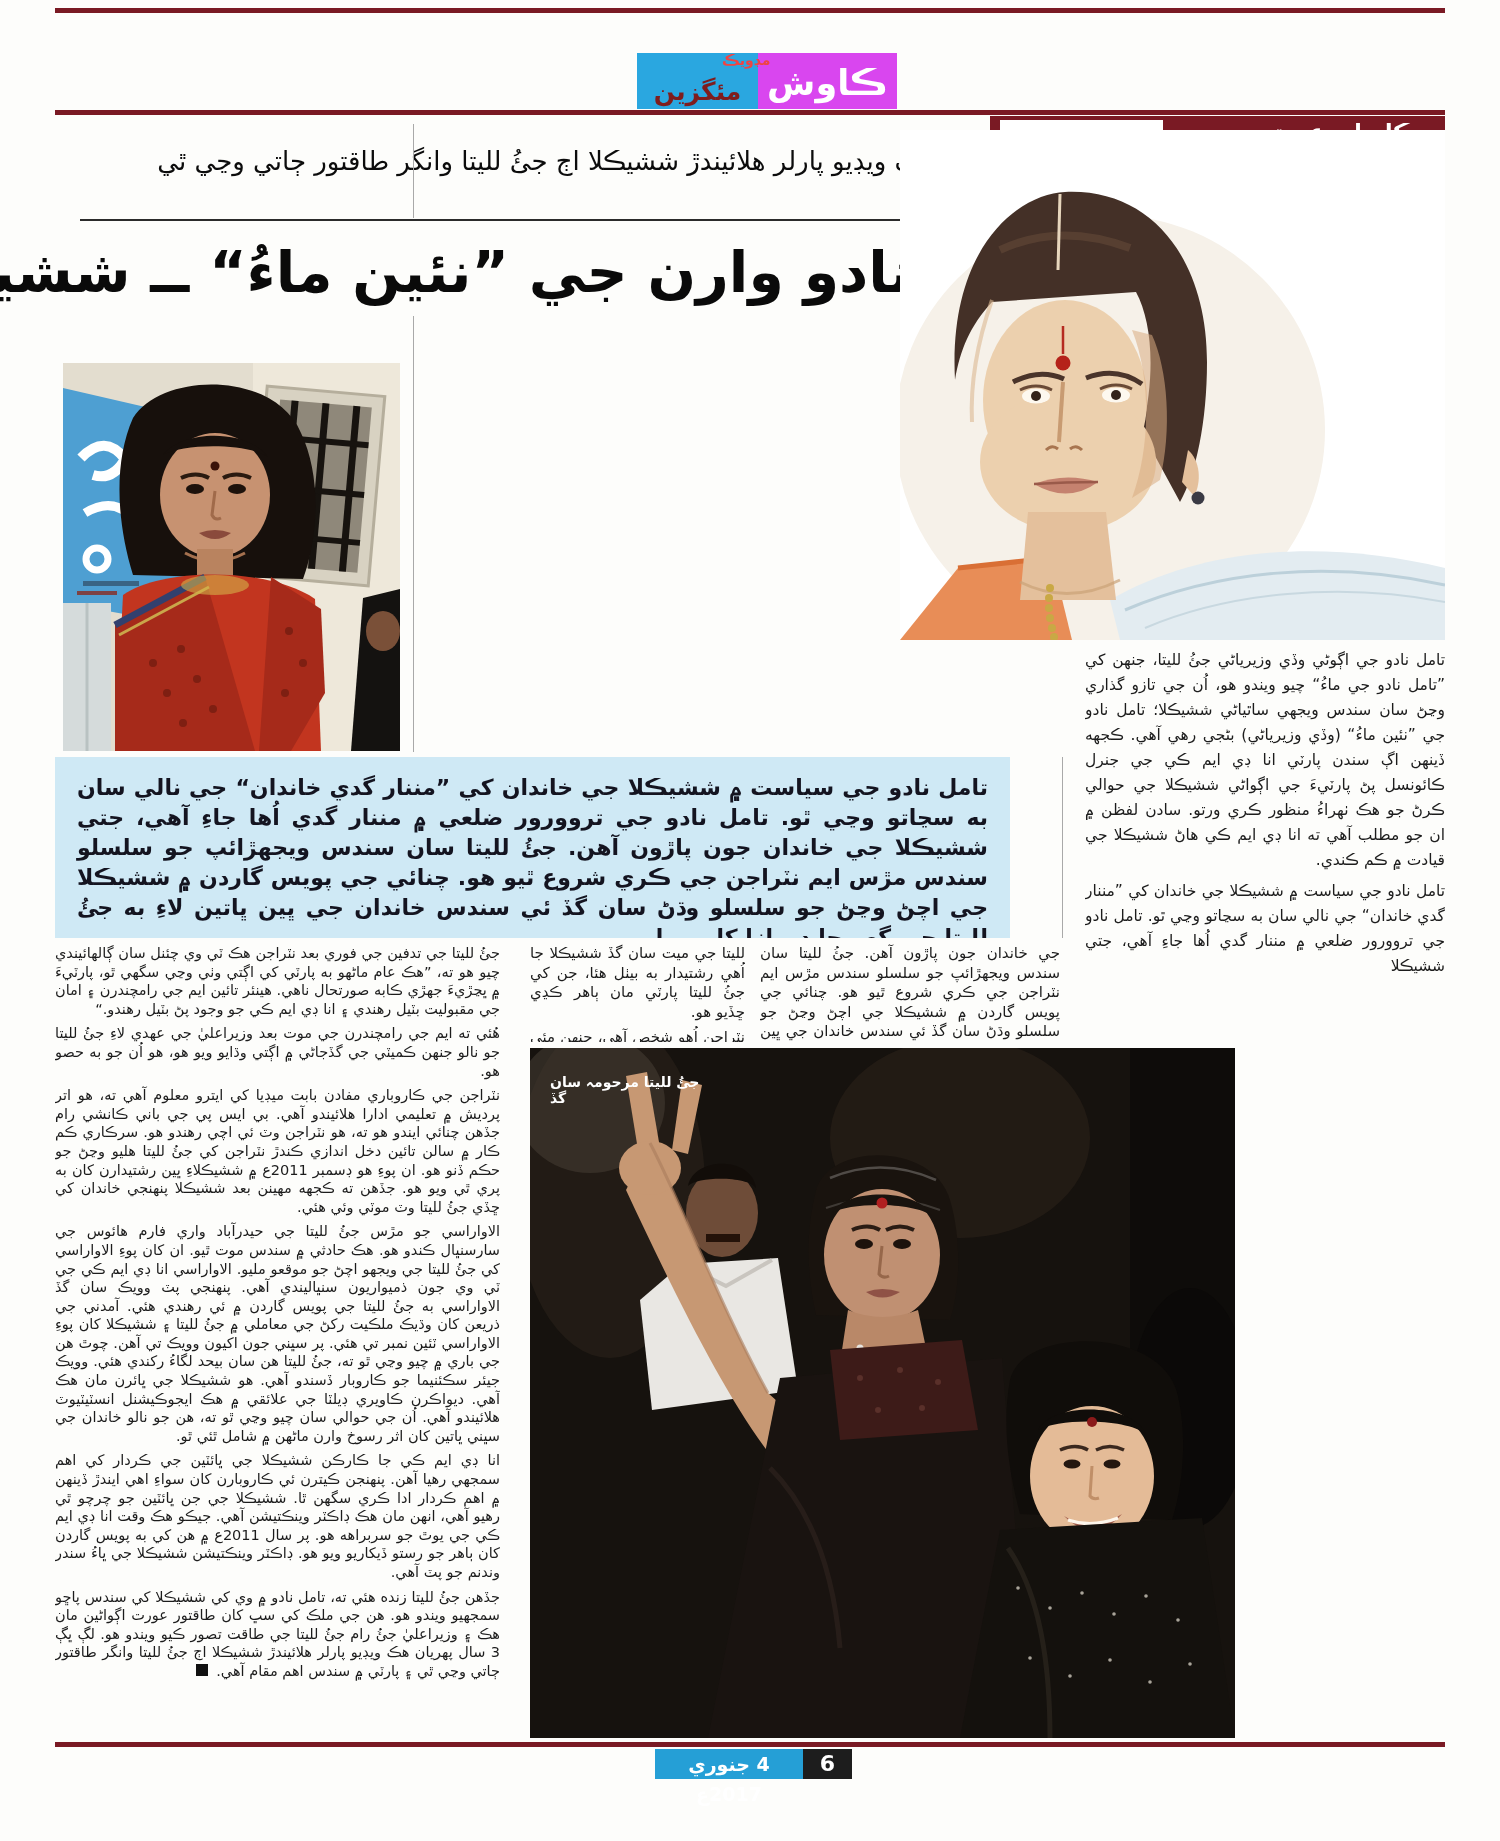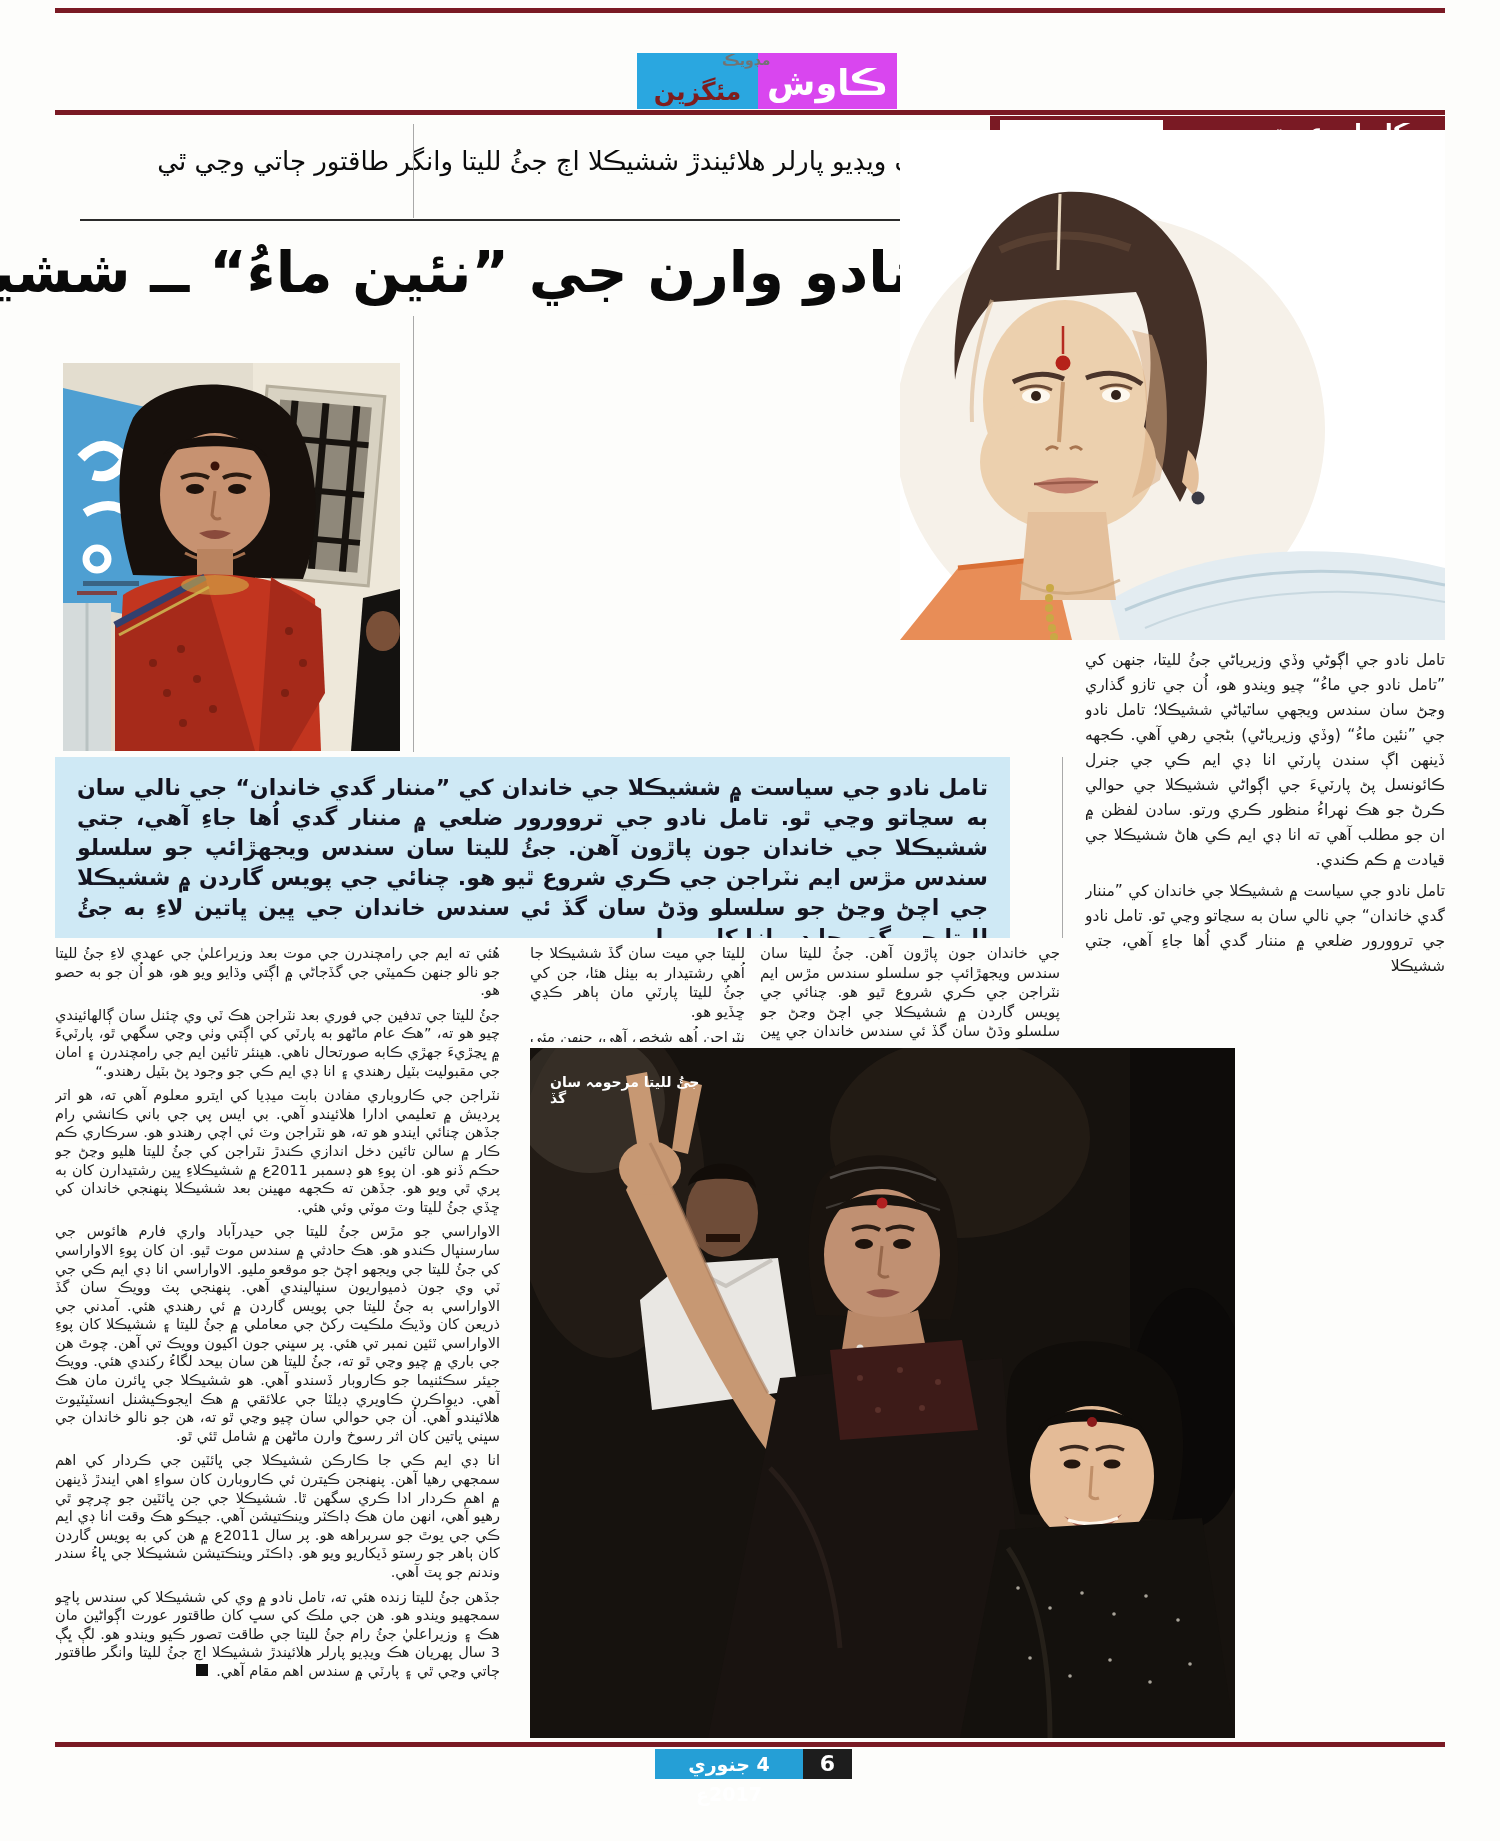--- a/index.html
+++ b/index.html
@@ -5,21 +5,21 @@
   html,body{margin:0;padding:0;background:#ffffff;}
   .page{position:relative;width:1500px;height:1841px;background:#fdfdfb;overflow:hidden;
         font-family:"DejaVu Sans",sans-serif;direction:rtl;}
   .abs{position:absolute;}
   .rule-maroon{background:#7a1a24;}
   
   .mast-black{left:758px;top:53px;width:139px;height:56px;background:#d946ef;color:#fff;
       text-align:center;font-weight:bold;font-size:35px;line-height:60px;}
   .mast-blue{left:637px;top:53px;width:121px;height:56px;background:#2aa7e0;color:#7f1d1d;
       text-align:center;font-weight:bold;font-size:25px;line-height:78px;}
-  .mast-yellow{left:722px;top:52px;color:#737373;font-weight:bold;font-size:14px;z-index:4;}
+  .mast-yellow{left:722px;top:52px;color:#ef4444;font-weight:bold;font-size:14px;z-index:4;}
   .banner{left:990px;top:116px;width:455px;height:33px;background:#7a1a24;}
   .banner-notch{position:absolute;left:10px;top:4px;width:163px;height:25px;background:#fff;}
   .banner-label{position:absolute;right:28px;top:0;height:33px;line-height:33px;color:#fff;
       font-weight:bold;font-size:22px;}
   .kicker{left:80px;top:146px;width:976px;font-size:26px;color:#0c0c0c;text-align:right;}
   .kicker-rule{left:80px;top:219px;width:980px;height:2px;background:#2b2b2b;}
   .vline{width:1px;background:#a9a9a9;}
   .headline{left:60px;top:226px;width:1000px;height:92px;font-size:57px;font-weight:bold;
       color:#0a0a0a;text-align:center;line-height:92px;white-space:nowrap;}
   .introbox{left:55px;top:757px;width:955px;height:181px;background:#cfe9f5;box-sizing:border-box;
@@ -179,22 +179,22 @@
     <p>تامل نادو جي سياست ۾ ششيڪلا جي خاندان کي ”مننار گدي خاندان“ جي نالي سان به سڃاتو وڃي ٿو. تامل نادو جي تروورور ضلعي ۾ مننار گدي اُها جاءِ آهي، جتي ششيڪلا</p>
   </div>
   <div class="abs bodycol colB">
     <p>جي خاندان جون پاڙون آهن. جئُ لليتا سان سندس ويجهڙائپ جو سلسلو سندس مڙس ايم نٽراجن جي ڪري شروع ٿيو هو. چنائي جي پويس گاردن ۾ ششيڪلا جي اچڻ وڃڻ جو سلسلو وڌڻ سان گڏ ئي سندس خاندان جي ڀين ڀاتين لاءِ به جئُ لليتا جي گهر جا دروازا کلي ويا. جڏهن ته پارٽي ڪارڪنن لاءِ اها ڳالهه مايوس ڪندڙ هئي ته 6 ڊسمبر تي جئُ</p>
   </div>
   <div class="abs bodycol colC">
     <p>لليتا جي ميت سان گڏ ششيڪلا جا اُهي رشتيدار به بيٺل هئا، جن کي جئُ لليتا پارٽي مان ٻاهر ڪڍي ڇڏيو هو.</p>
     <p>نٽراجن اُهو شخص آهي، جنهن مئي 2014ع ۾ ٽي وي ٽي ڊَنل هڪ انٽرويو ۾ دعويٰ ڪئي هئي ته، سال 1991ع ۾ جئُ لليتا جي اقتدار ۾ اچڻ تي ڀروسي جوڳن ڪامورن جي معاملي تي هن جئُ لليتا کي صلاح ڏني هئي. ايتروئي نه، پر هن اها به دعويٰ ڪئي</p>
   </div>
   <div class="abs bodycol colD">
+    <p>جئُ لليتا جي تدفين جي فوري بعد نٽراجن هڪ ٽي وي چئنل سان ڳالهائيندي چيو هو ته، ”هڪ عام ماڻهو به پارٽي کي اڳتي وٺي وڃي سگهي ٿو، پارٽيءَ ۾ ڀڃڙيءَ جهڙي ڪابه صورتحال ناهي. هينئر تائين ايم جي رامچندرن ۽ امان جي مقبوليت بٽيل رهندي ۽ انا ڊي ايم ڪي جو وجود پڻ بٽيل رهندو.“</p>
     <p>هُئي ته ايم جي رامچندرن جي موت بعد وزيراعليٰ جي عهدي لاءِ جئُ لليتا جو نالو جنهن ڪميٽي جي گڏجاڻي ۾ اڳتي وڌايو ويو هو، هو اُن جو به حصو هو.</p>
-    <p>جئُ لليتا جي تدفين جي فوري بعد نٽراجن هڪ ٽي وي چئنل سان ڳالهائيندي چيو هو ته، ”هڪ عام ماڻهو به پارٽي کي اڳتي وٺي وڃي سگهي ٿو، پارٽيءَ ۾ ڀڃڙيءَ جهڙي ڪابه صورتحال ناهي. هينئر تائين ايم جي رامچندرن ۽ امان جي مقبوليت بٽيل رهندي ۽ انا ڊي ايم ڪي جو وجود پڻ بٽيل رهندو.“</p>
     <p>نٽراجن جي ڪاروباري مفادن بابت ميڊيا کي ايترو معلوم آهي ته، هو اتر پرديش ۾ تعليمي ادارا هلائيندو آهي. بي ايس پي جي باني ڪانشي رام جڏهن چنائي ايندو هو ته، هو نٽراجن وٽ ئي اچي رهندو هو. سرڪاري ڪم ڪار ۾ سالن تائين دخل اندازي ڪندڙ نٽراجن کي جئُ لليتا هليو وڃڻ جو حڪم ڏنو هو. ان پوءِ هو ڊسمبر 2011ع ۾ ششيڪلاءِ ڀين رشتيدارن کان به پري ٿي ويو هو. جڏهن ته ڪجهه مهينن بعد ششيڪلا پنهنجي خاندان کي ڇڏي جئُ لليتا وٽ موٽي وئي هئي.</p>
     <p>الاواراسي جو مڙس جئُ لليتا جي حيدرآباد واري فارم هائوس جي سارسنڀال ڪندو هو. هڪ حادثي ۾ سندس موت ٿيو. ان کان پوءِ الاواراسي کي جئُ لليتا جي ويجهو اچڻ جو موقعو مليو. الاواراسي انا ڊي ايم ڪي جي ٽي وي جون ذميواريون سنڀاليندي آهي. پنهنجي پٽ وويڪ سان گڏ الاواراسي به جئُ لليتا جي پويس گاردن ۾ ئي رهندي هئي. آمدني جي ذريعن کان وڌيڪ ملڪيت رکڻ جي معاملي ۾ جئُ لليتا ۽ ششيڪلا کان پوءِ الاواراسي ٽئين نمبر تي هئي. پر سڀني جون اکيون وويڪ تي آهن. چوٿ هن جي باري ۾ چيو وڃي ٿو ته، جئُ لليتا هن سان بيحد لگاءُ رکندي هئي. وويڪ جيئر سڪئنيما جو ڪاروبار ڏسندو آهي. هو ششيڪلا جي ڀائرن مان هڪ آهي. ديواڪرن ڪاويري ڊيلٽا جي علائقي ۾ هڪ ايجوڪيشنل انسٽيٽيوٽ هلائيندو آهي. اُن جي حوالي سان چيو وڃي ٿو ته، هن جو نالو خاندان جي سڀني ڀاتين کان اثر رسوخ وارن ماڻهن ۾ شامل ٿئي ٿو.</p>
     <p>انا ڊي ايم ڪي جا ڪارڪن ششيڪلا جي ڀائٽين جي ڪردار کي اهم سمجهي رهيا آهن. پنهنجن ڪيترن ئي ڪاروبارن کان سواءِ اهي ايندڙ ڏينهن ۾ اهم ڪردار ادا ڪري سگهن ٿا. ششيڪلا جي جن ڀائٽين جو چرچو ٿي رهيو آهي، انهن مان هڪ ڊاڪٽر وينڪتيشن آهي. جيڪو هڪ وقت انا ڊي ايم ڪي جي يوٿ جو سربراهه هو. پر سال 2011ع ۾ هن کي به پويس گاردن کان ٻاهر جو رستو ڏيکاريو ويو هو. ڊاڪٽر وينڪتيشن ششيڪلا جي ڀاءُ سندر وندنم جو پٽ آهي.</p>
     <p><span>جڏهن جئُ لليتا زنده هئي ته، تامل نادو ۾ وي کي ششيڪلا کي سندس پاڇو سمجهيو ويندو هو. هن جي ملڪ کي سڀ کان طاقتور عورت اڳواڻين مان هڪ ۽ وزيراعليٰ جئُ رام جئُ لليتا جي طاقت تصور ڪيو ويندو هو. لڳ ڀڳ 3 سال پهريان هڪ ويڊيو پارلر هلائيندڙ ششيڪلا اڄ جئُ لليتا وانگر طاقتور ڄاتي وڃي ٿي ۽ پارٽي ۾ سندس اهم مقام آهي.</span> <span class="endsquare"></span></p>
   </div>
 
   <div class="abs photo-bottom">
     <svg width="705" height="690" viewBox="0 0 705 690">
       <rect width="705" height="690" fill="#16120e"></rect>
       <ellipse cx="80" cy="140" rx="95" ry="170" fill="#241d16" opacity="0.85"></ellipse>

